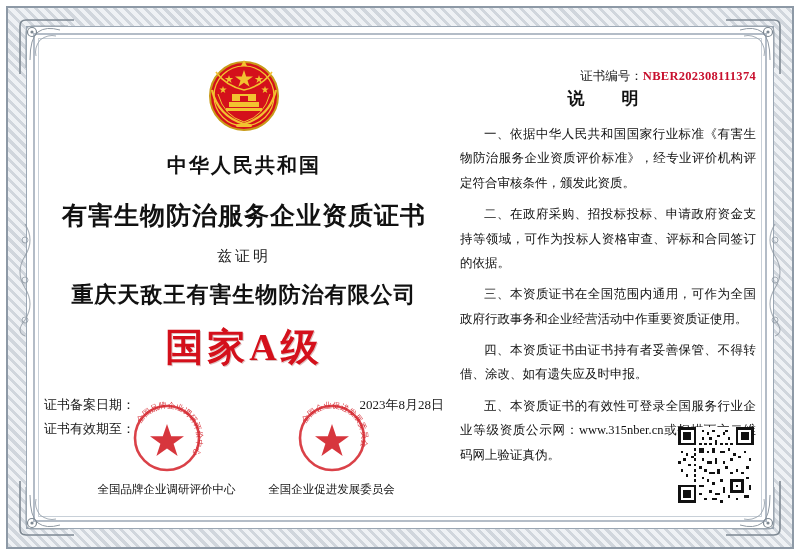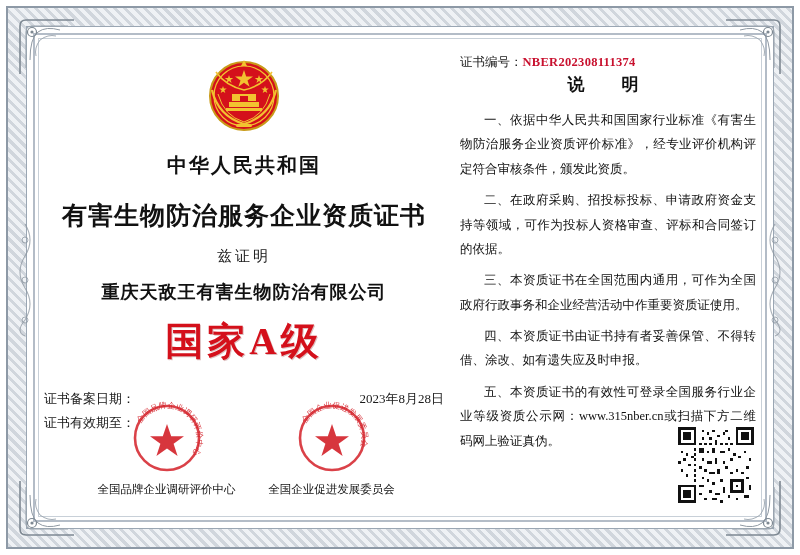--- a/index.html
+++ b/index.html
@@ -129,21 +129,21 @@
     margin-top: 14px;
     font-family: "Liberation Serif", serif;
     font-size: 15px;
     color: #222;
     letter-spacing: 3px;
   }
 
   .company {
     margin-top: 14px;
     font-family: "Liberation Serif", serif;
-    font-size: 18px;
+    font-size: 22px;
     font-weight: bold;
     color: #111;
     letter-spacing: 1px;
   }
 
   .grade {
     margin-top: 12px;
     font-family: "Liberation Serif", serif;
     font-size: 38px;
     font-weight: bold;
@@ -199,24 +199,25 @@
   
   .right-col {
     position: absolute;
     right: 0;
     top: 0;
     width: 296px;
     height: 100%;
   }
 
   .cert-no {
+    text-align: right;
     font-family: "Liberation Serif", serif;
     font-size: 12.5px;
     color: #1a1a1a;
-    margin-top: 10px;
+    margin-top: 24px;
     white-space: nowrap;
   }
   .cert-no .num {
     color: #c8102e;
     font-weight: bold;
     letter-spacing: 0.3px;
   }
 
   .notes-title {
     text-align: center;

